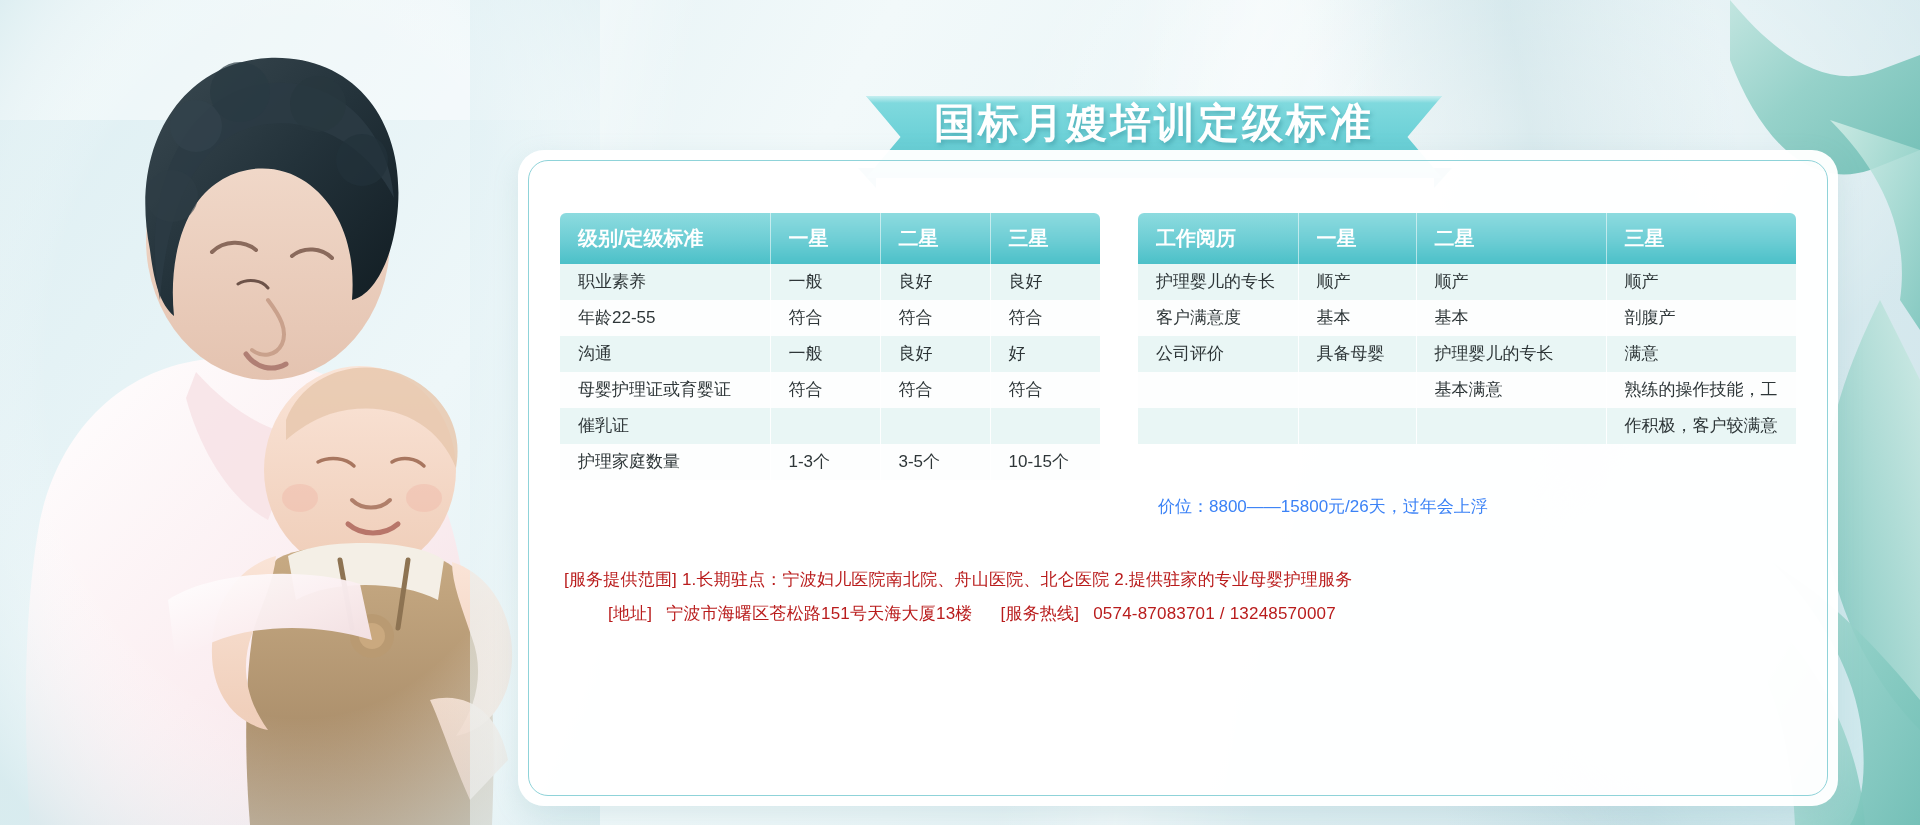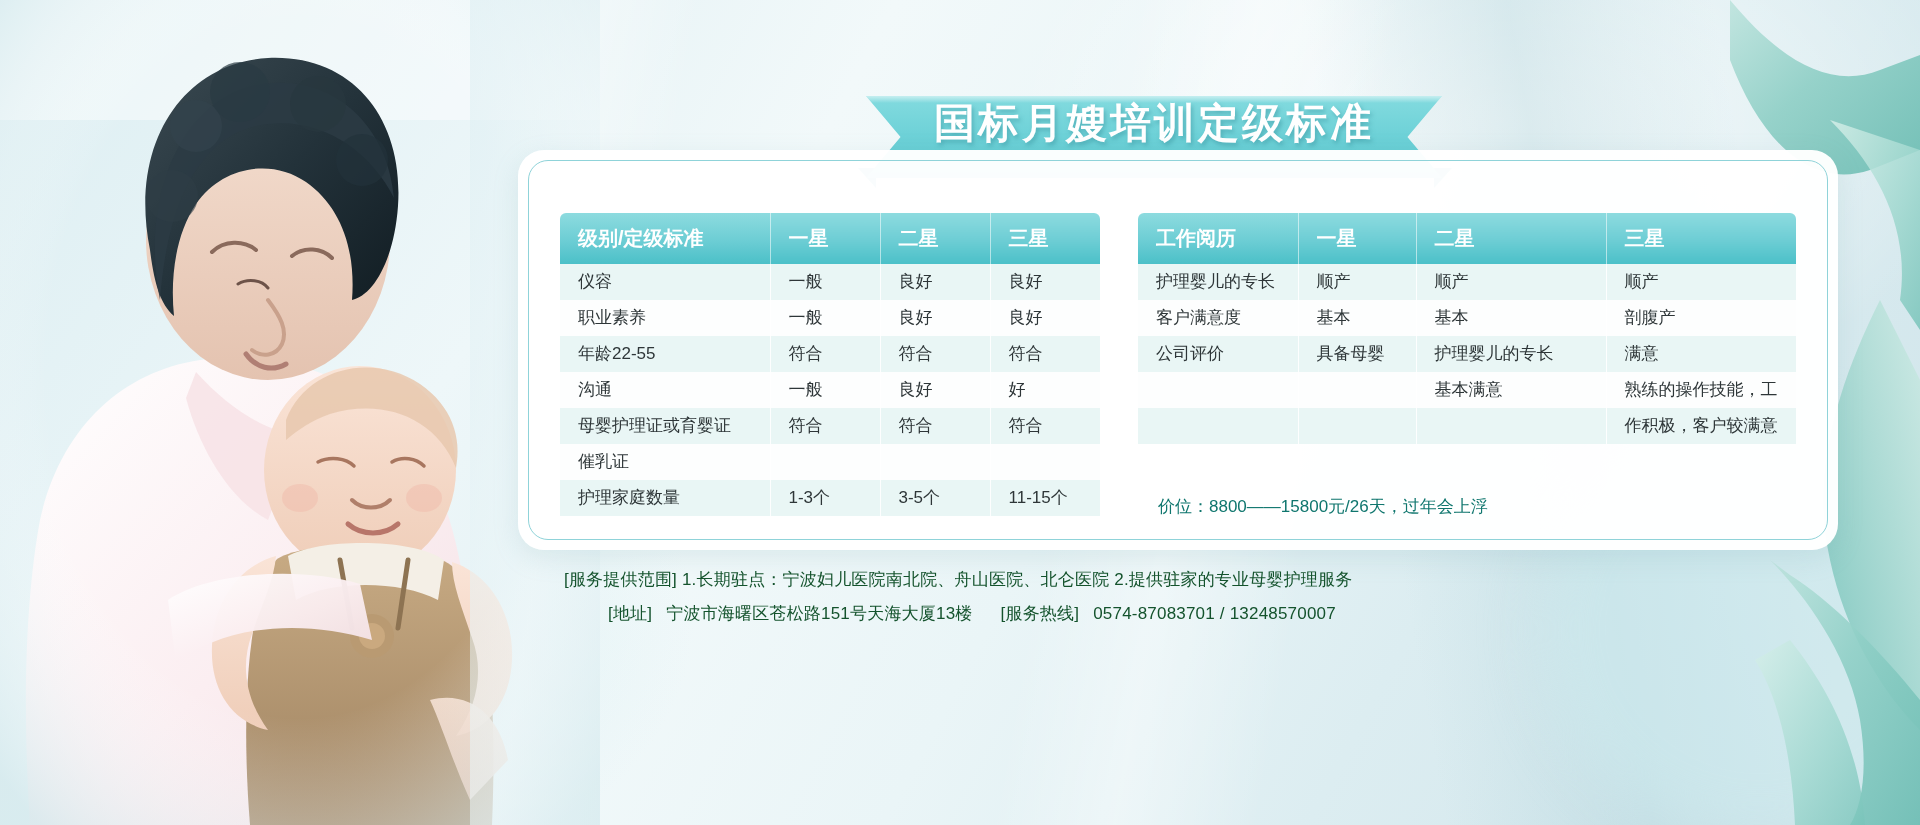--- a/index.html
+++ b/index.html
@@ -58,21 +58,21 @@
     font-family: "DejaVu Sans", "Liberation Sans", sans-serif;
   }
   .banner-tail {
     position: absolute; width: 18px; height: 20px; background: #3fa8b2;
   }
   .banner-tail.l { left: 858px; top: 168px; clip-path: polygon(100% 0, 100% 100%, 0 0); }
   .banner-tail.r { left: 1434px; top: 168px; clip-path: polygon(0 0, 0 100%, 100% 0); }
 
   
   #card {
-    position: absolute; left: 518px; top: 150px; width: 1320px; height: 400px;
+    position: absolute; left: 518px; top: 150px; width: 1320px; height: 656px;
     background: rgba(255,255,255,.97);
     border-radius: 26px;
     box-shadow: 0 8px 26px rgba(120,170,180,.18);
   }
   #card-inner-border {
     position: absolute; inset: 10px;
     border: 1px solid #8fd3d9; border-radius: 20px; pointer-events: none;
   }
 
   
@@ -107,26 +107,26 @@
   #table-left  col.c2 { width: 110px; }
   #table-left  col.c3 { width: 110px; }
 
   #table-right col.c0 { width: 160px; }
   #table-right col.c1 { width: 118px; }
   #table-right col.c2 { width: 190px; }
   #table-right col.c3 { width: 190px; }
 
   #price-note {
     position: absolute; left: 620px; top: 345px; width: 658px;
-    font-size: 17px; color: #0f766e; padding-left: 20px;
+    font-size: 17px; color: #3b82f6; padding-left: 20px;
   }
 
   
   .footer-line {
-    position: absolute; left: 0; font-size: 17px; color: #14532d;
+    position: absolute; left: 0; font-size: 17px; color: #b91c1c;
     white-space: nowrap; letter-spacing: .2px;
   }
   #footer-1 { top: 418px; left: 46px; }
   #footer-2 { top: 452px; left: 58px; margin-left: 32px; }
   .footer-gap { display: inline-block; width: 14px; }
 </style>
 </head>
 <body>
 
 <div id="bg"></div>
@@ -267,26 +267,20 @@
       <thead>
         <tr>
           <th>级别/定级标准</th>
           <th>一星</th>
           <th>二星</th>
           <th>三星</th>
         </tr>
       </thead>
       <tbody>
         <tr>
-          <td>仪容</td>
-          <td>一般</td>
-          <td>良好</td>
-          <td>良好</td>
-        </tr>
-        <tr>
           <td>职业素养</td>
           <td>一般</td>
           <td>良好</td>
           <td>良好</td>
         </tr>
         <tr>
           <td>年龄22-55</td>
           <td>符合</td>
           <td>符合</td>
           <td>符合</td>
@@ -306,21 +300,21 @@
         <tr>
           <td>催乳证</td>
           <td></td>
           <td></td>
           <td></td>
         </tr>
         <tr>
           <td>护理家庭数量</td>
           <td>1-3个</td>
           <td>3-5个</td>
-          <td>11-15个</td>
+          <td>10-15个</td>
         </tr>
       </tbody>
     </table>
   </div>
 
   <div class="table-block" id="table-right">
     <table>
       <colgroup>
           <col class="c0">
           <col class="c1">

